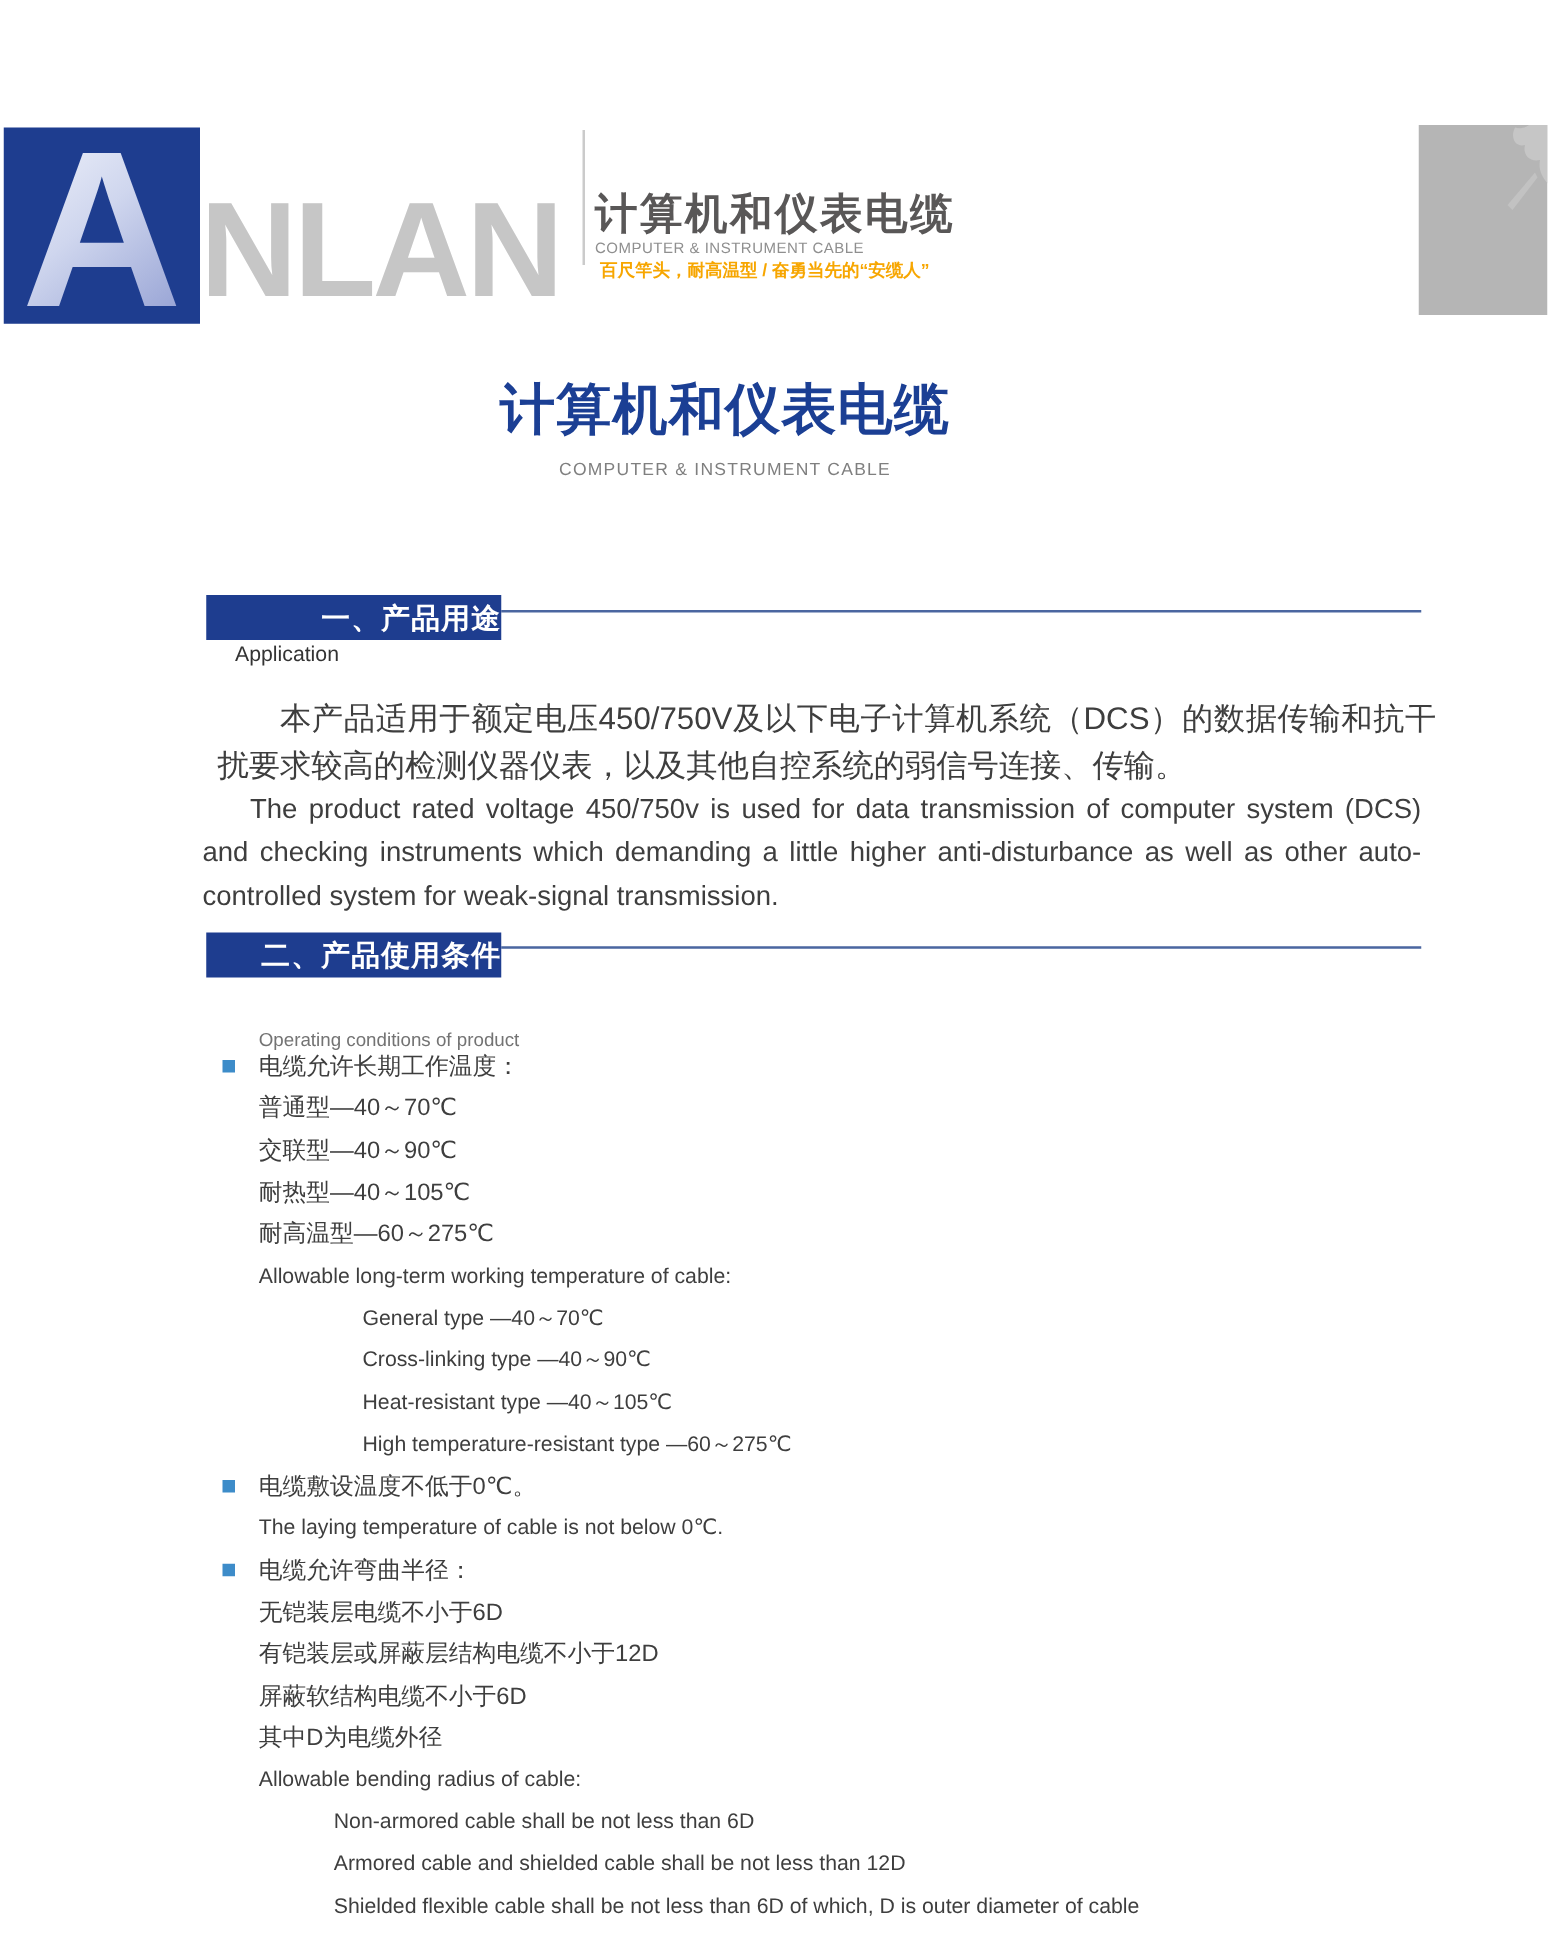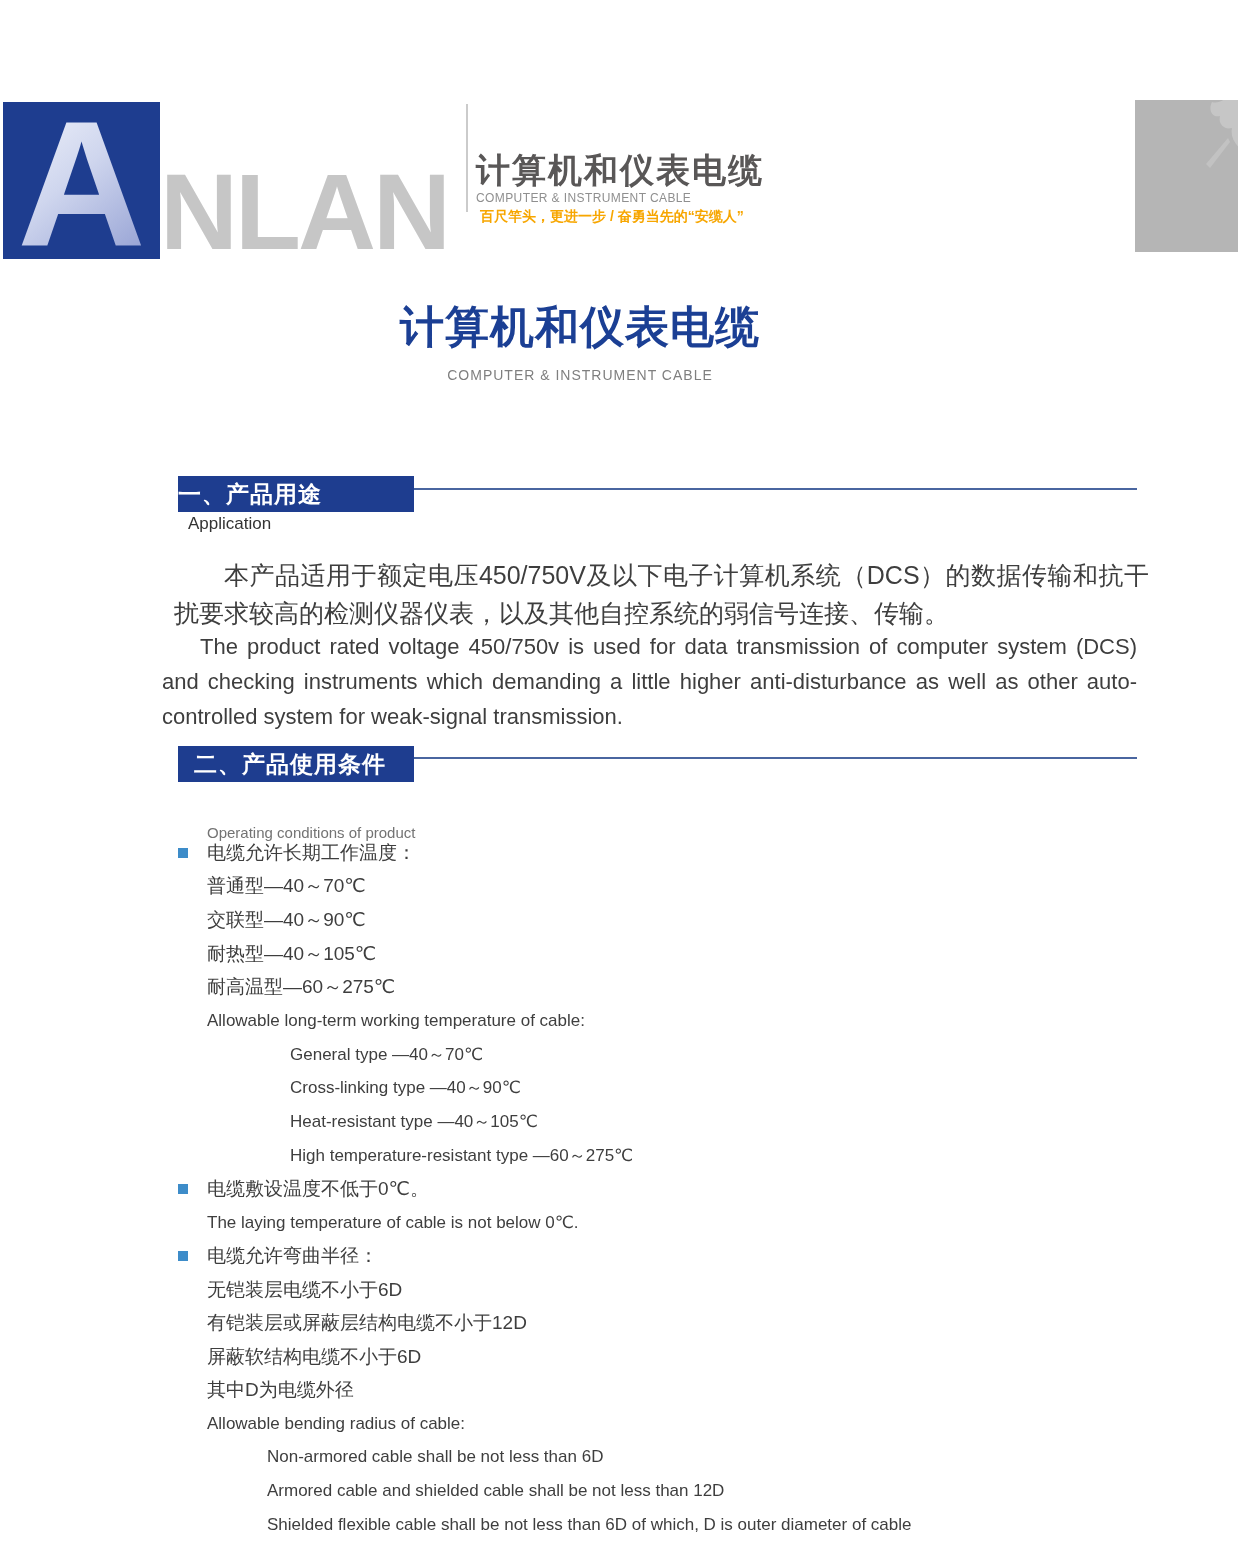--- a/index.html
+++ b/index.html
@@ -12,37 +12,37 @@
   .page{position:relative;width:1238px;height:1547px;background:#fff;overflow:hidden;}
 
   
   .logo-square{position:absolute;left:3px;top:102px;width:157px;height:157px;
     background:var(--navy);display:flex;align-items:center;justify-content:center;overflow:hidden;}
   .logo-a{font-size:178px;font-weight:bold;line-height:1;
     background:linear-gradient(140deg,#f4f6fc 0%,#cfd6ee 45%,#8d9ad0 100%);
     -webkit-background-clip:text;background-clip:text;color:transparent;
     text-shadow:none;margin-top:6px;}
   .logo-rest{position:absolute;left:160px;top:146px;font-size:108px;font-weight:bold;
-    color:var(--logo-gray);letter-spacing:-3px;line-height:1;margin-top:12px;}
+    color:var(--logo-gray);letter-spacing:-3px;line-height:1;}
   .vdiv{position:absolute;left:466px;top:104px;width:2px;height:108px;background:#cbcbcb;}
   .hdr-title{position:absolute;left:476px;top:148px;font-size:34px;font-weight:bold;
     color:var(--header-gray);letter-spacing:2px;}
   .hdr-sub{position:absolute;left:476px;top:191px;font-size:12px;color:var(--sub-gray);letter-spacing:0.4px;}
   .tagline{position:absolute;left:480px;top:208px;font-size:14px;font-weight:bold;color:var(--orange);}
   .corner-box{position:absolute;left:1135px;top:100px;width:103px;height:152px;background:var(--box-gray);overflow:hidden;}
   .corner-box svg{position:absolute;right:-8px;top:-6px;}
 
   
   .main-title-wrap{position:absolute;left:0;top:298px;width:1160px;text-align:center;}
   .main-title{font-size:44px;font-weight:bold;color:var(--title-blue);letter-spacing:1px;}
   .main-sub{margin-top:10px;font-size:14px;color:#7f7f7f;letter-spacing:1px;}
 
   
-  .sec-head{position:absolute;left:178px;width:236px;height:36px;background:var(--navy);
-    display:flex;align-items:center;justify-content:flex-start;z-index:2;}
+  .sec-head{position:absolute;left:165px;width:236px;height:36px;background:var(--navy);
+    display:flex;align-items:center;justify-content:flex-end;z-index:2;}
   .sec-head span{color:#fff;font-size:23px;font-weight:bold;letter-spacing:1px;}
   .sec-line{position:absolute;height:2px;background:var(--line-blue);left:401px;width:736px;z-index:1;}
   .s1-head{top:476px;} .s1-line{top:488px;}
   .s2-head{top:746px;padding-left:16px;} .s2-line{top:757px;}
 
   .app-label{position:absolute;left:188px;top:514px;font-size:17px;color:#333;}
   .cn-para{position:absolute;left:174px;top:556px;width:975px;font-size:25px;line-height:38px;
     color:var(--body);text-align:justify;text-indent:2em;}
   .en-para{position:absolute;left:162px;top:629px;width:975px;font-size:22px;line-height:35px;
     color:var(--body);text-align:justify;text-indent:38px;}
@@ -64,21 +64,21 @@
 
 <div class="page">
 
   <div class="logo-square">
     <span class="logo-a">A</span>
   </div>
   <div class="logo-rest">NLAN</div>
   <div class="vdiv"></div>
   <div class="hdr-title">计算机和仪表电缆</div>
   <div class="hdr-sub">COMPUTER &amp; INSTRUMENT CABLE</div>
-  <div class="tagline">百尺竿头，更进一步 / 奋勇当先的“安缆人”</div>
+  <div class="tagline">百尺竿头，耐高温型 / 奋勇当先的“安缆人”</div>
   <div class="corner-box">
     <svg width="80" height="120" viewBox="0 0 80 120">
       <path d="M70 0 L80 0 L80 60 C70 52 64 44 66 34 C58 36 52 30 54 22 C46 24 42 16 46 8 C52 10 60 6 62 0 Z" fill="#c6c6c6"></path>
       <path d="M40 70 L62 44 L64 48 L44 74 Z" fill="#c2c2c2"></path>
     </svg>
   </div>
 
   <div class="main-title-wrap">
     <div class="main-title">计算机和仪表电缆</div>
     <div class="main-sub">COMPUTER &amp; INSTRUMENT CABLE</div>

